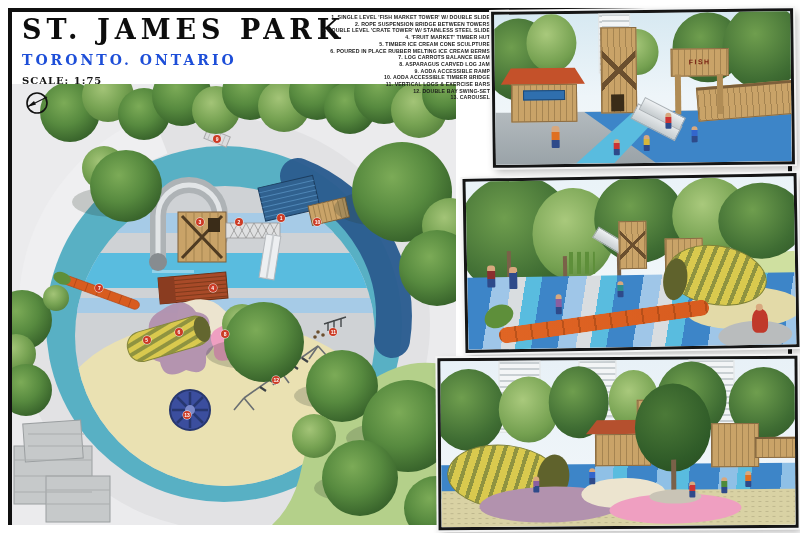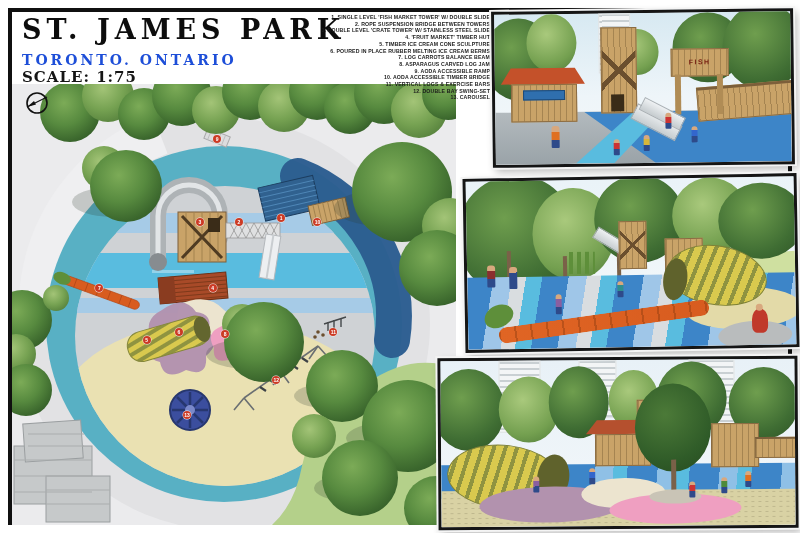--- a/index.html
+++ b/index.html
@@ -4,21 +4,21 @@
 <style>
   html,body{margin:0;padding:0;background:#fff;}
   #board{position:relative;width:800px;height:533px;background:#ffffff;overflow:hidden;
          font-family:"Liberation Sans",sans-serif;color:#111;}
   .frame{position:absolute;left:8px;top:8px;right:8px;bottom:8px;border:4px solid #101010;z-index:0;}
 
   
   .title-block{position:absolute;left:22px;top:14px;z-index:4;}
   .title{font-family:"DejaVu Serif",serif;font-weight:bold;font-size:27px;letter-spacing:5px;white-space:nowrap;color:#0d0d0d;}
   .subtitle{font-family:"DejaVu Serif",serif;font-weight:bold;font-size:14px;letter-spacing:3px;margin-top:7px;color:#1d4ed8;}
-  .scale{font-family:"DejaVu Serif",serif;font-weight:bold;font-size:15px;letter-spacing:1px;color:#151515;}
+  .scale{font-family:"DejaVu Serif",serif;font-weight:bold;font-size:10px;letter-spacing:1px;margin-top:7px;color:#151515;}
   .north{position:absolute;left:24px;top:90px;z-index:4;}
 
   
   .legend{position:absolute;left:318px;top:14px;width:172px;text-align:right;z-index:4;}
   .legend-line{font-size:5.2px;line-height:6.7px;font-weight:bold;letter-spacing:.15px;color:#1b1b1b;white-space:nowrap;}
 
   
   .plan{position:absolute;left:12px;top:84px;width:444px;height:441px;z-index:1;overflow:hidden;}
   .markers{position:absolute;inset:0;z-index:3;}
   .marker{position:absolute;width:8px;height:8px;transform:translate(-50%,-50%);border-radius:50%;

